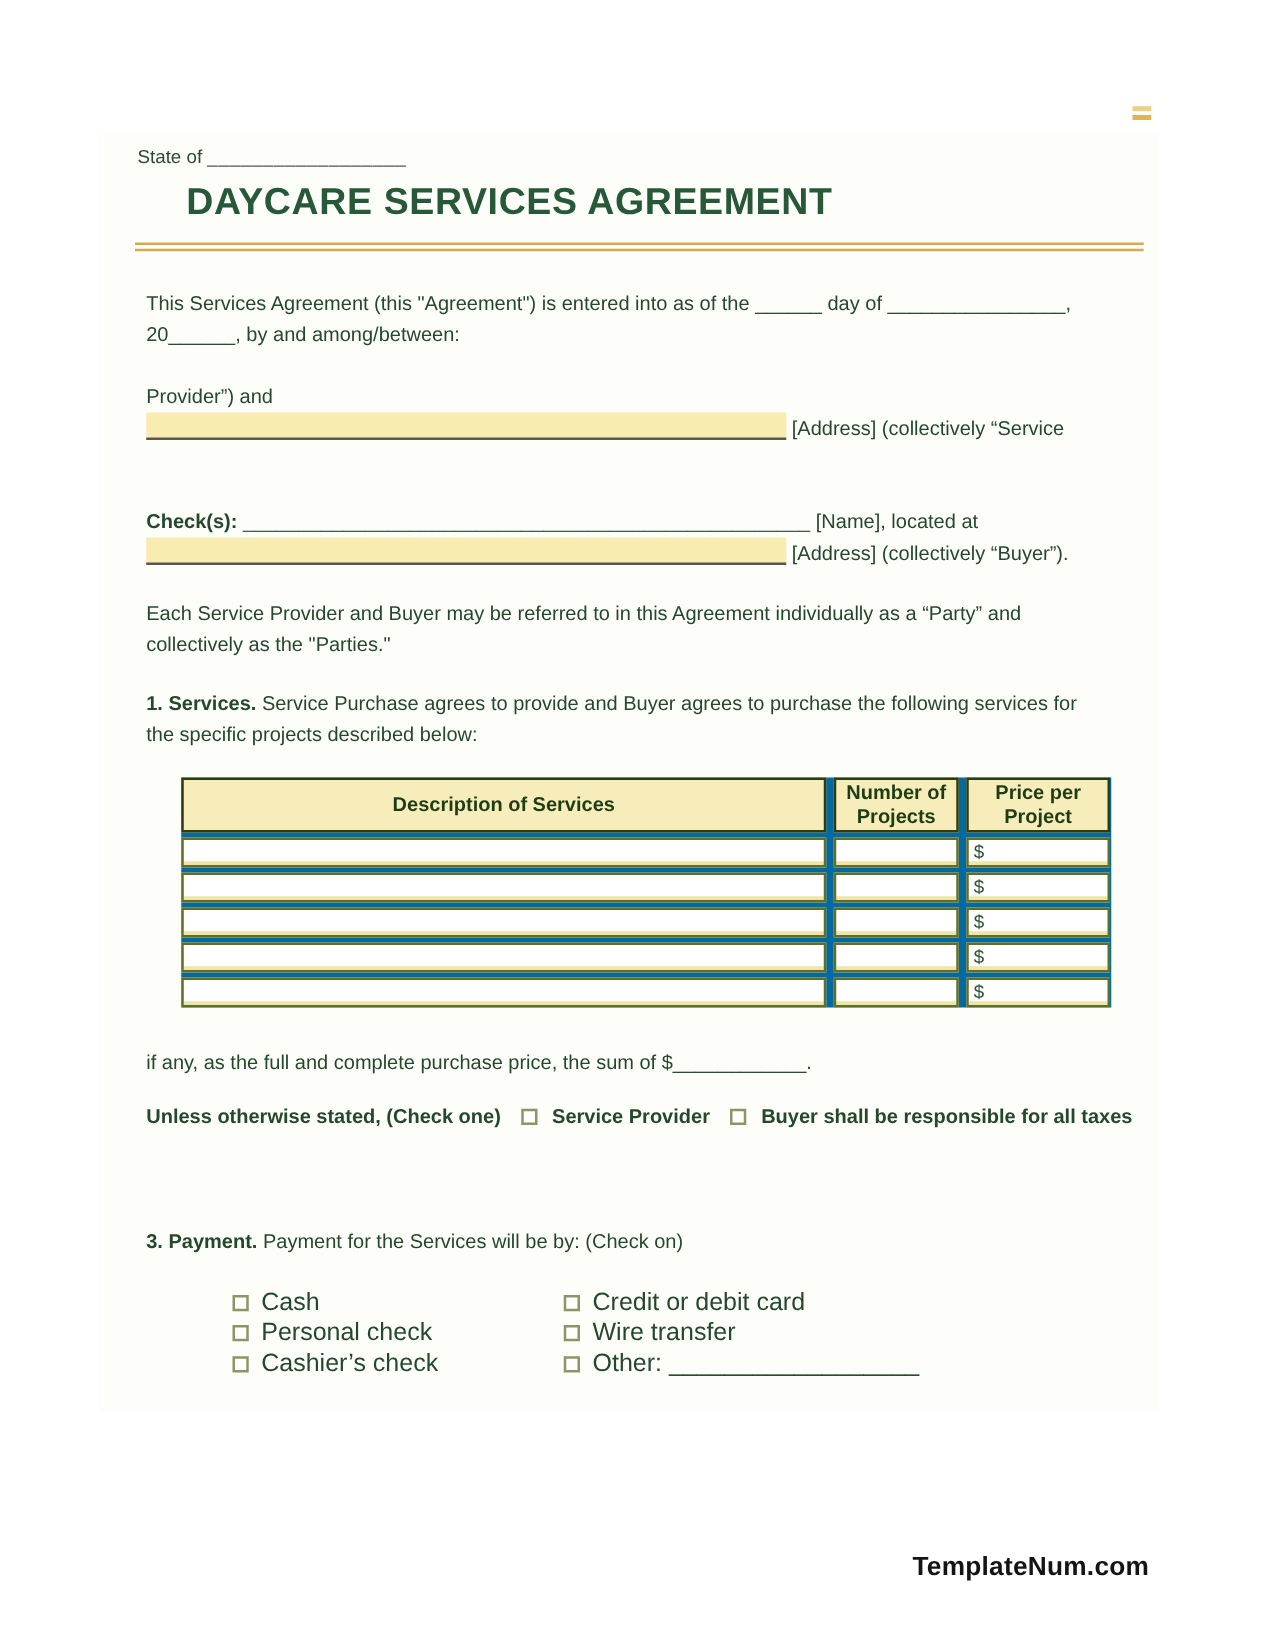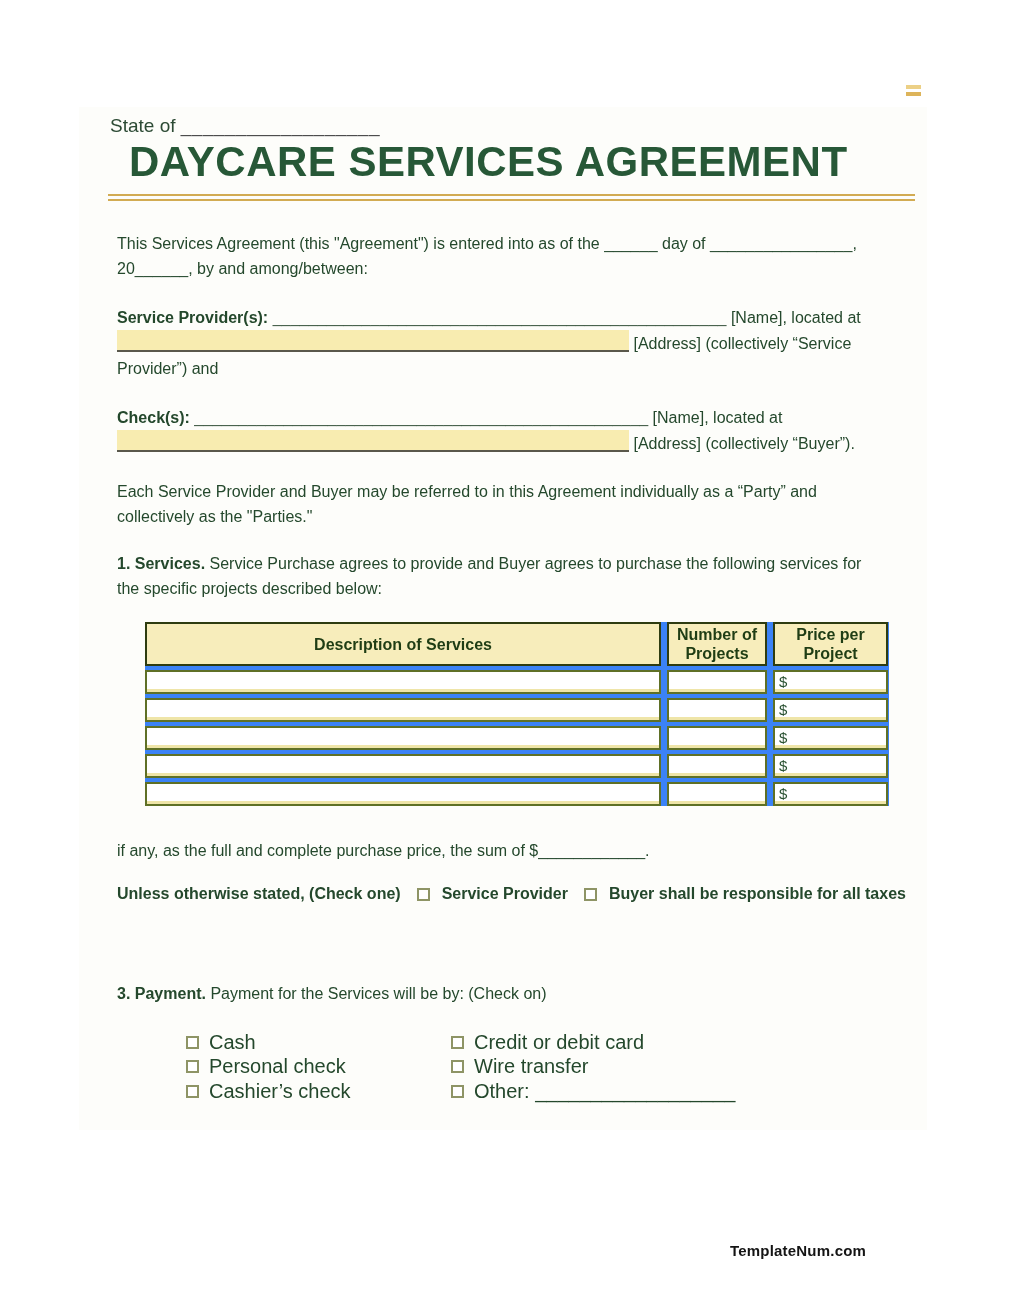--- a/index.html
+++ b/index.html
@@ -13,25 +13,25 @@
   }
   .page-sheet {
     position:absolute; left:79px; top:107px; width:848px; height:1023px;
     background:#fdfdfa;
   }
   .abs { position:absolute; }
   .line { line-height:25px; white-space:nowrap; }
   .b { font-weight:bold; }
 
   
-  .state-line { left:110px; top:113px; font-size:19px; color:#2c4a34; }
+  .state-line { left:110px; top:113px; font-size:15px; color:#2c4a34; }
   .state-blank { letter-spacing:0.5px; color:#4d4d4d; }
   .doc-title {
-    left:129px; top:138px;
-    font-size:42px; font-weight:bold; letter-spacing:0.5px;
+    left:149px; top:138px;
+    font-size:30px; font-weight:bold; letter-spacing:0.5px;
     color:#275837; line-height:48px; white-space:nowrap;
   }
   .gold-rule {
     left:108px; top:194px; width:807px; height:7px;
     border-top:2px solid #d2ab52; border-bottom:2px solid #d2ab52;
   }
   .menu-icon { left:906px; top:85px; width:15px; height:11px; }
   .menu-icon .bar { width:15px; height:4px; }
   .menu-icon .bar.top { background:#ecd086; margin-bottom:3px; }
   .menu-icon .bar.bottom { background:#ddb45a; }
@@ -54,21 +54,21 @@
     vertical-align:text-bottom;
   }
 
   
   .services-table {
     left:145px; top:622px; width:744px;
     display:grid;
     grid-template-columns:516px 100px 115px;
     grid-auto-rows:24px;
     column-gap:6px; row-gap:4px;
-    background:#3b82f6;
+    background:#0369a1;
     grid-template-rows:44px;
   }
   .th {
     background:#f7edbb; border:2px solid #2e3c10;
     color:#1f3d14; font-weight:bold; font-size:16px; line-height:19px;
     display:flex; align-items:center; justify-content:center; text-align:center;
   }
   .td {
     background:#ffffff; border:2px solid #5f7026;
     box-shadow:inset 0 -3px 0 #efe5a8;
@@ -86,21 +86,21 @@
 
   .pay-col { width:260px; }
   .pay-row { height:24.5px; display:flex; align-items:center; }
   .pay-row .cb { margin-right:0; flex:0 0 13px; }
   .pay-row .lbl { margin-left:10px; font-size:20px; color:#24482c; white-space:nowrap; }
   .pay-left  { left:186px; top:1030px; }
   .pay-right { left:451px; top:1030px; }
 
   .footer-brand {
     left:730px; top:1242px;
-    font-size:15px; font-weight:bold; color:#141414; letter-spacing:0.2px;
+    font-size:21px; font-weight:bold; color:#141414; letter-spacing:0.2px;
   }
 </style>
 </head>
 <body>
 
 <div class="page-sheet abs"></div>
 
 <div class="menu-icon abs">
   <div class="bar top"></div>
   <div class="bar bottom"></div>
@@ -114,27 +114,24 @@
 <div class="doc-title abs">DAYCARE SERVICES AGREEMENT</div>
 
 <div class="gold-rule abs"></div>
 
 <div class="para intro abs">
   <div class="line">This Services Agreement (this "Agreement") is entered into as of the ______ day of ________________,</div>
   <div class="line">20______, by and among/between:</div>
 </div>
 
 <div class="para sp-block abs">
-  <div class="line">
-    <span class="b">Service Provider(s):</span><span class="blank"> ___________________________________________________</span><span> [Name], located at</span>
-  </div>
+  <div class="line">Provider”) and</div>
   <div class="line">
     <span class="hl-blank"></span><span> [Address] (collectively “Service</span>
   </div>
-  <div class="line">Provider”) and</div>
 </div>
 
 <div class="para buyer-block abs">
   <div class="line">
     <span class="b">Check(s):</span><span class="blank"> ___________________________________________________</span><span> [Name], located at</span>
   </div>
   <div class="line">
     <span class="hl-blank"></span><span> [Address] (collectively “Buyer”).</span>
   </div>
 </div>

